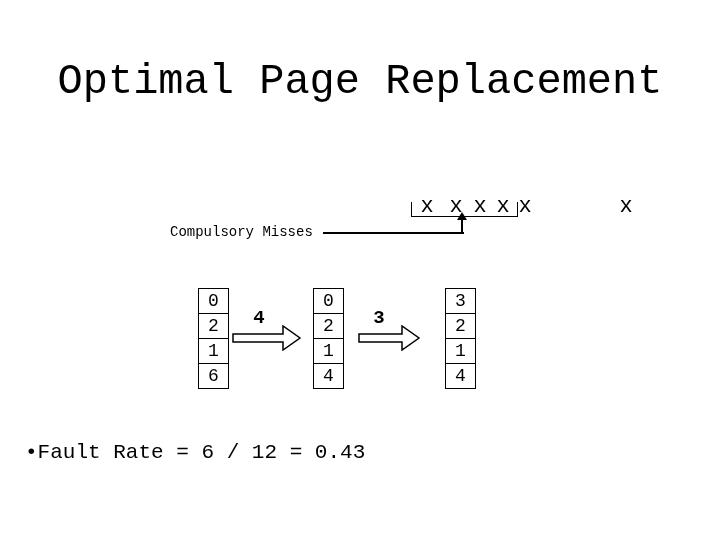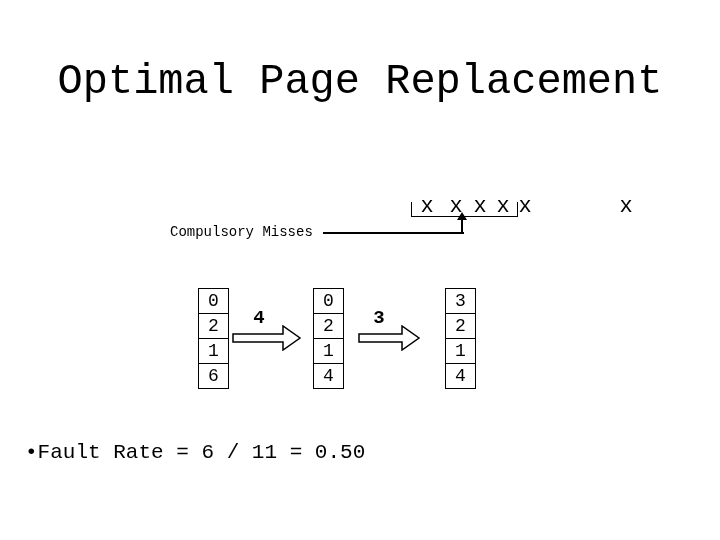--- a/index.html
+++ b/index.html
@@ -176,16 +176,16 @@
     </svg>
   </div>
 
   <div class="abs frame-col" id="frame-col-3">
     <div class="cell">3</div>
     <div class="cell">2</div>
     <div class="cell">1</div>
     <div class="cell">4</div>
   </div>
 
-  <div class="abs bullet-line" id="fault-line"><span class="bullet">•</span><span>Fault Rate = 6 / 11 = 0.50</span></div>
+  <div class="abs bullet-line" id="fault-line"><span class="bullet">•</span><span>Fault Rate = 6 / 12 = 0.43</span></div>
 
 
 </div>
 
 </body></html>

